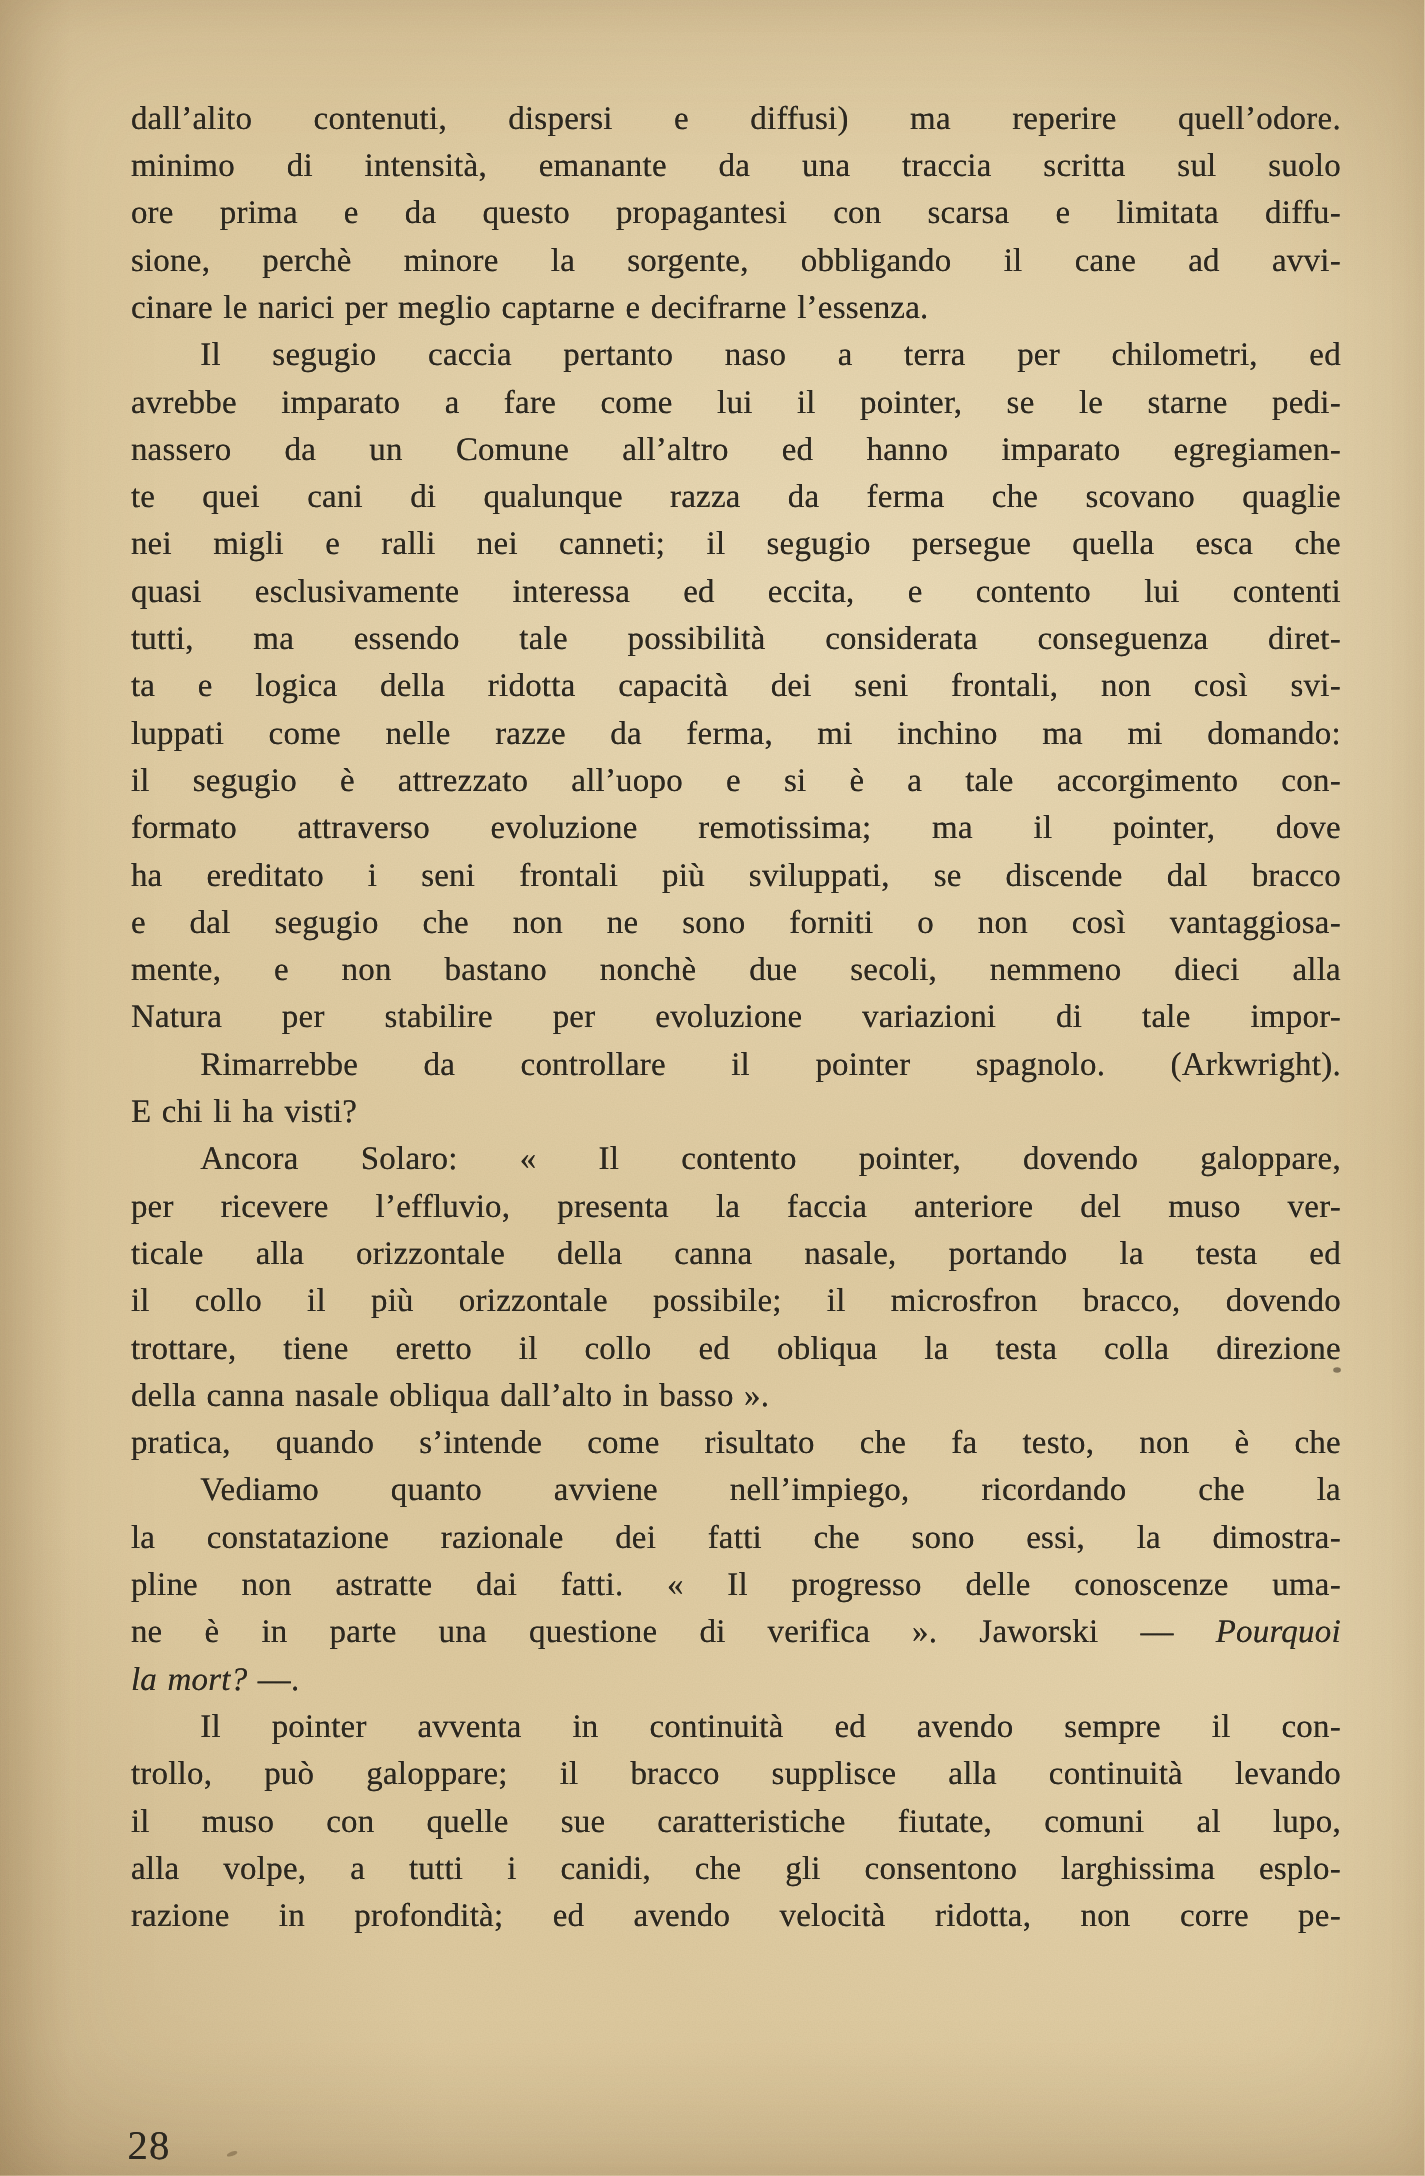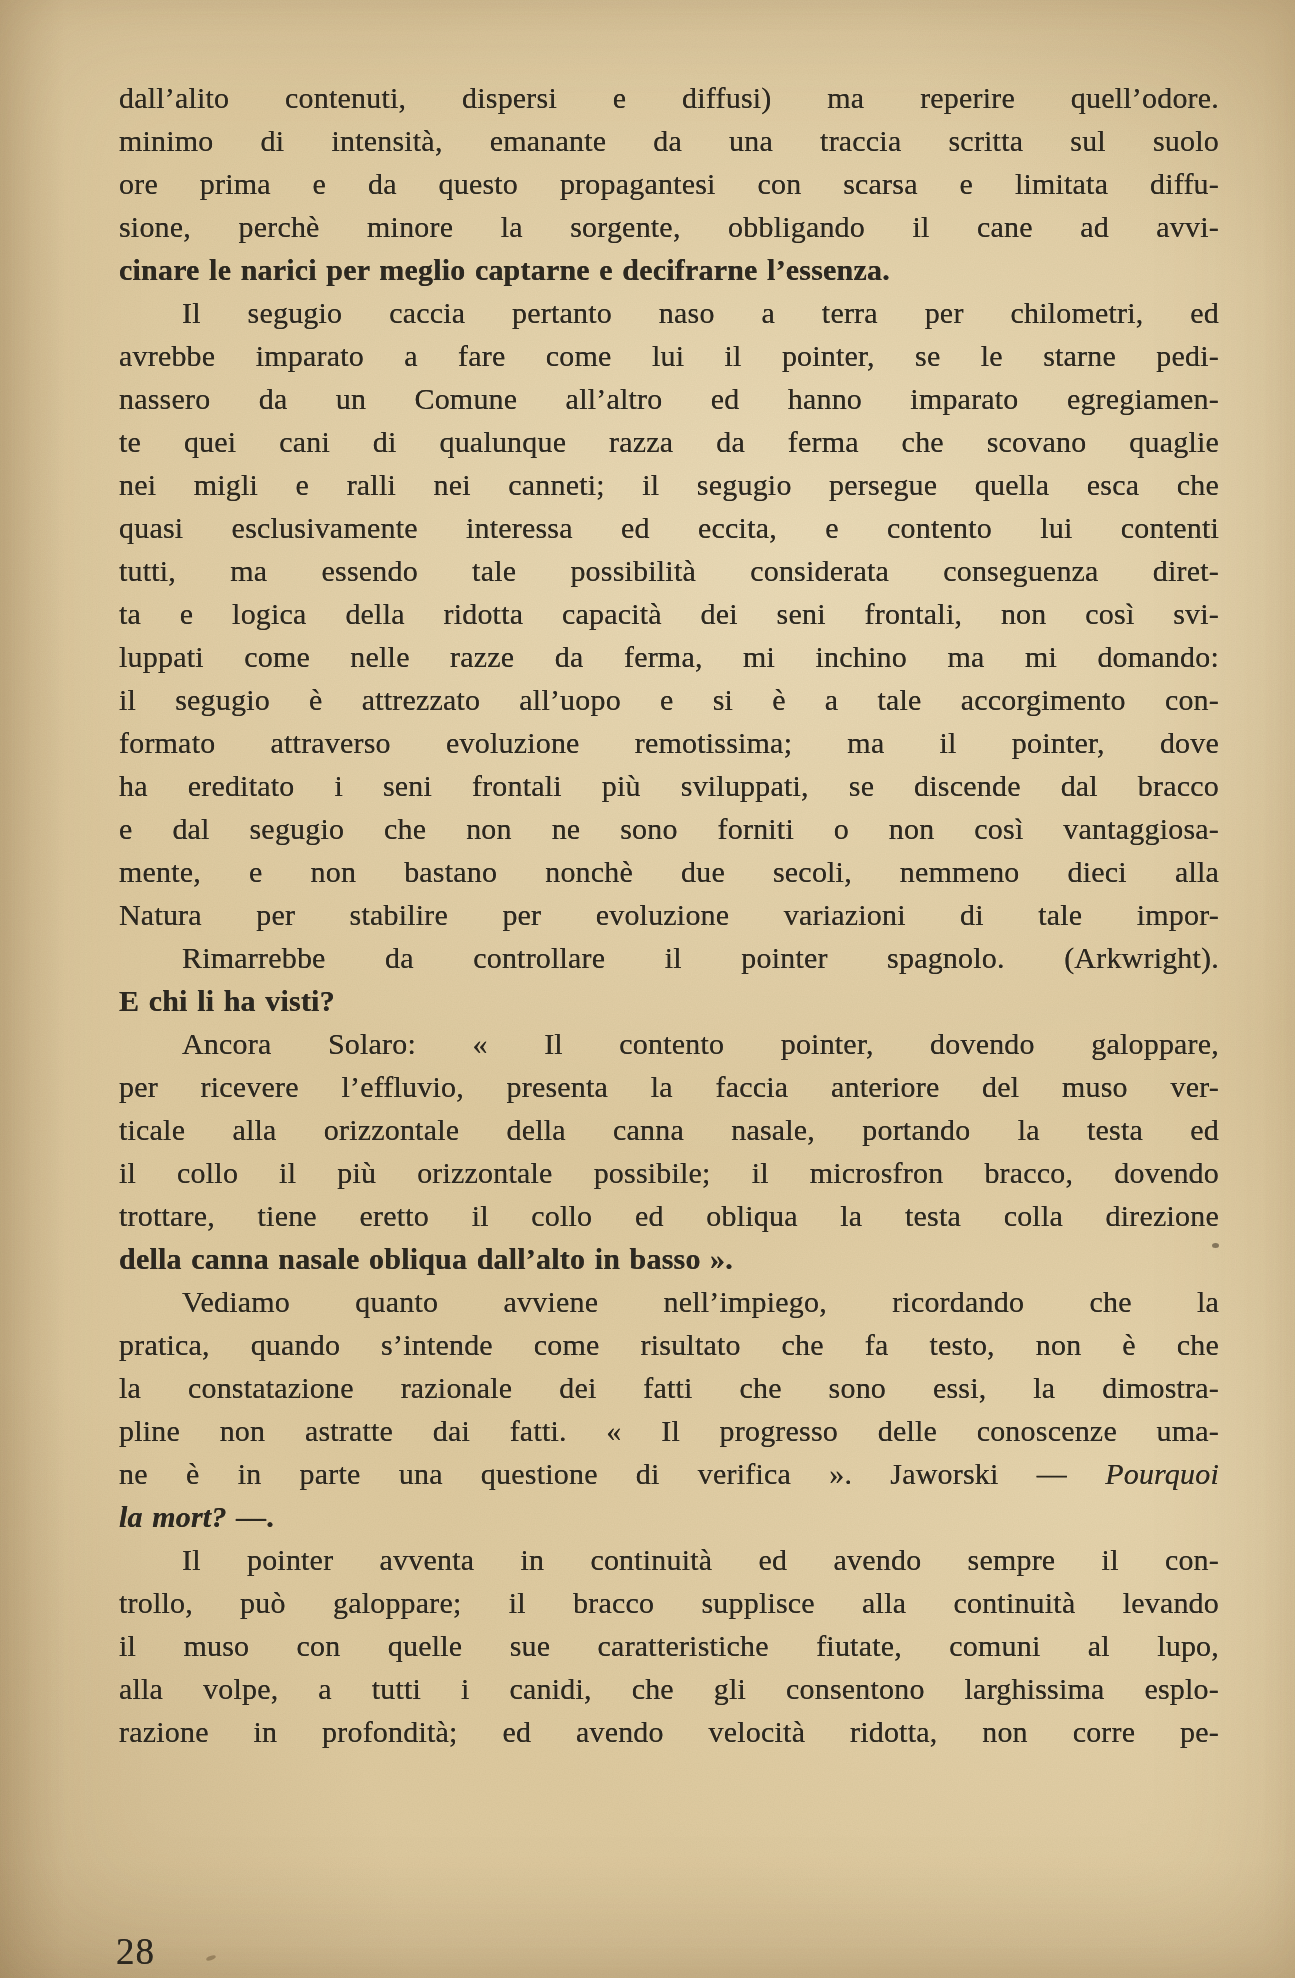--- a/index.html
+++ b/index.html
@@ -28,36 +28,35 @@
   }
   .texture{
     position:absolute;inset:0;
     width:100%;height:100%;
     opacity:0.10;
     mix-blend-mode:multiply;
     pointer-events:none;
   }
   .text-block{
     position:absolute;
-    left:119px;top:76px;width:1100px;
+    left:119px;top:86px;width:1100px;
   }
   .line{
     font-size:30px;
     line-height:43px;
     height:43px;
     text-align:justify;
     text-align-last:justify;
     letter-spacing:0.2px;
     word-spacing:0.06em;
     text-shadow:0 0 0.5px rgba(44,40,32,0.85);
     overflow:hidden;
   }
   .line.end{
     text-align-last:left;
-    font-weight:bold;
   }
   .line.indent{
     text-indent:63px;
   }
   .it{font-style:italic;}
   .page-number{
     position:absolute;
     left:116px;top:1890px;
     font-size:37px;
     letter-spacing:1px;
@@ -108,22 +107,22 @@
       <div class="line"><span>mente, e non bastano nonchè due secoli, nemmeno dieci alla</span></div>
       <div class="line"><span>Natura per stabilire per evoluzione variazioni di tale impor-</span></div>
       <div class="line indent"><span>Rimarrebbe da controllare il pointer spagnolo. (Arkwright).</span></div>
       <div class="line end"><span>E chi li ha visti?</span></div>
       <div class="line indent"><span>Ancora Solaro: « Il contento pointer, dovendo galoppare,</span></div>
       <div class="line"><span>per ricevere l’effluvio, presenta la faccia anteriore del muso ver-</span></div>
       <div class="line"><span>ticale alla orizzontale della canna nasale, portando la testa ed</span></div>
       <div class="line"><span>il collo il più orizzontale possibile; il microsfron bracco, dovendo</span></div>
       <div class="line"><span>trottare, tiene eretto il collo ed obliqua la testa colla direzione</span></div>
       <div class="line end"><span>della canna nasale obliqua dall’alto in basso ».</span></div>
+      <div class="line"><span>pratica, quando s’intende come risultato che fa testo, non è che</span></div>
       <div class="line indent"><span>Vediamo quanto avviene nell’impiego, ricordando che la</span></div>
-      <div class="line"><span>pratica, quando s’intende come risultato che fa testo, non è che</span></div>
       <div class="line"><span>la constatazione razionale dei fatti che sono essi, la dimostra-</span></div>
       <div class="line"><span>pline non astratte dai fatti. « Il progresso delle conoscenze uma-</span></div>
       <div class="line"><span>ne è in parte una questione di verifica ». Jaworski — </span><span class="it">Pourquoi</span></div>
       <div class="line end"><span class="it">la mort?</span><span> —.</span></div>
       <div class="line indent"><span>Il pointer avventa in continuità ed avendo sempre il con-</span></div>
       <div class="line"><span>trollo, può galoppare; il bracco supplisce alla continuità levando</span></div>
       <div class="line"><span>il muso con quelle sue caratteristiche fiutate, comuni al lupo,</span></div>
       <div class="line"><span>alla volpe, a tutti i canidi, che gli consentono larghissima esplo-</span></div>
       <div class="line"><span>razione in profondità; ed avendo velocità ridotta, non corre pe-</span></div>
     </div>

